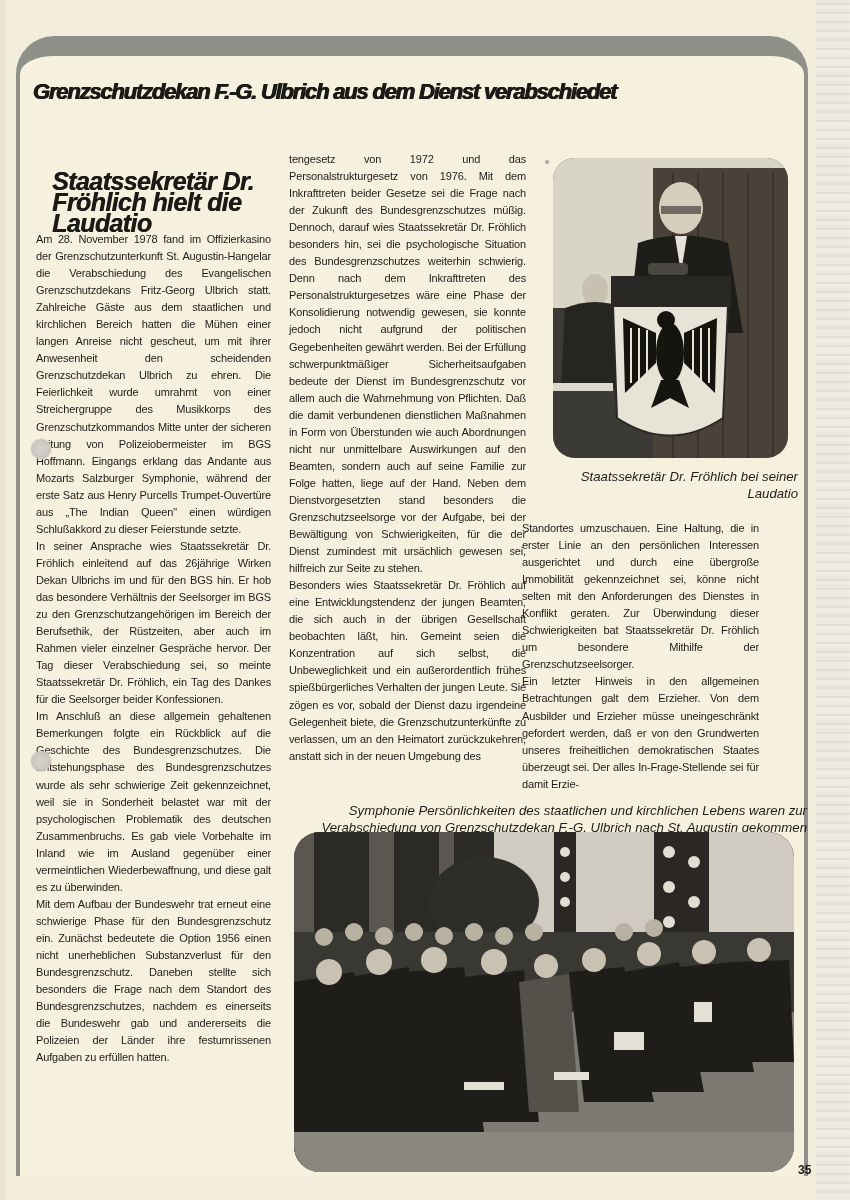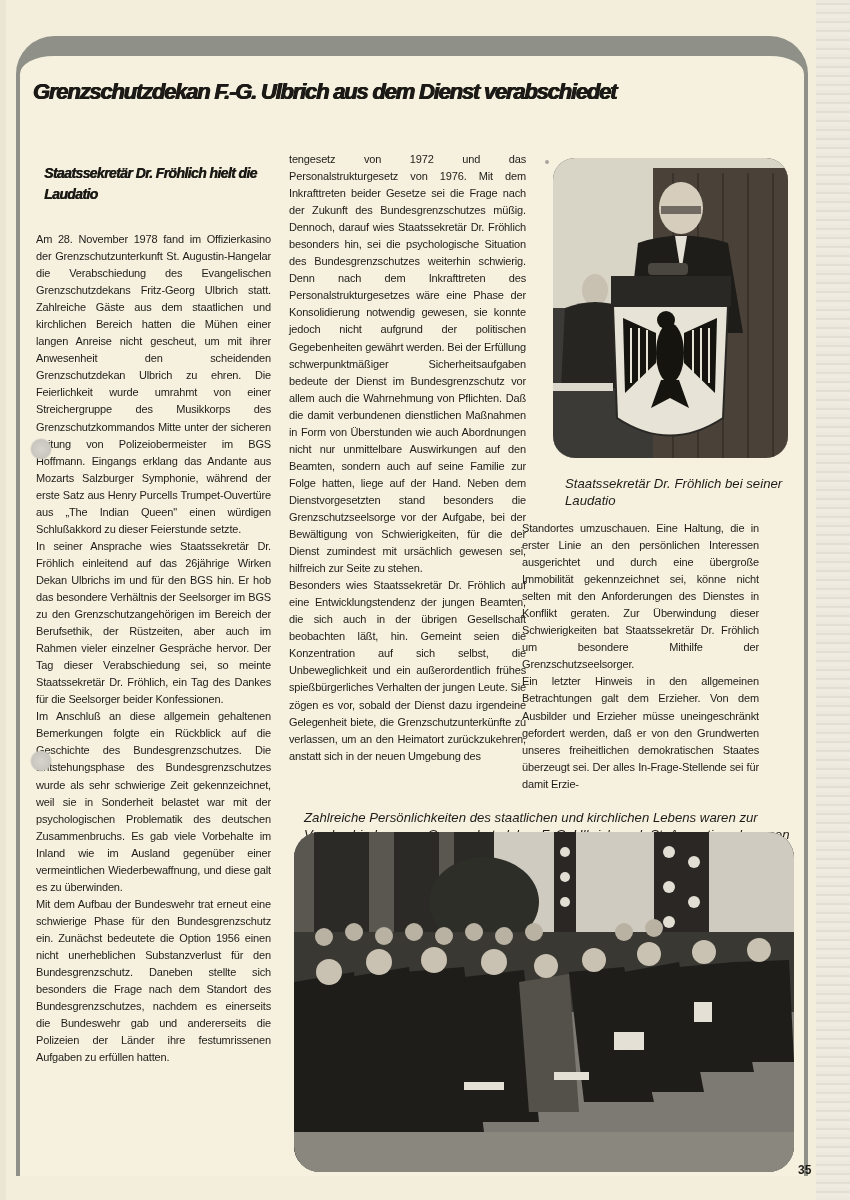--- a/index.html
+++ b/index.html
@@ -34,23 +34,23 @@
     font-weight: bold; font-style: italic;
     font-size: 22px; line-height: 34px;
     letter-spacing: -1.2px;
     color: #1b1a16;
     margin: 0;
     text-shadow: 0.6px 0 0 #1b1a16, -0.4px 0 0 #1b1a16;
   }
   .subhead {
     position: absolute; left: 36px; top: 155px; width: 240px;
     font-weight: bold; font-style: italic;
-    font-size: 14px; line-height: 21px; letter-spacing: -0.6px;
+    font-size: 25px; line-height: 21px; letter-spacing: -0.6px;
     color: #1b1a16;
-    margin: 8px;
+    margin: 16px;
     text-shadow: 0.5px 0 0 #1b1a16;
   }
   .col {
     position: absolute;
     font-size: 11px; line-height: 17.05px;
     text-align: justify;
     color: #1e1c18;
     letter-spacing: -0.15px;
   }
   .col p { margin: 0; }
@@ -58,21 +58,22 @@
   .col-2 { left: 289px; top: 151px; width: 237px; }
   .col-3 { left: 522px; top: 520px; width: 237px; }
   .photo {
     position: absolute; overflow: hidden; border-radius: 22px;
     background: #3a3a36;
   }
   .photo-1 { left: 553px; top: 158px; width: 235px; height: 300px; border-radius: 22px; }
   .photo-2 { left: 294px; top: 832px; width: 500px; height: 340px; border-radius: 26px; }
   .caption {
     position: absolute; font-style: italic; font-size: 13.2px; line-height: 17px; color: #1e1c18;
-    margin: 12px;
+    margin: 5px;
+    text-align: right;
   }
   .caption-1 { left: 553px; top: 463px; width: 240px; }
   .caption-2 { left: 292px; top: 797px; width: 510px; }
   .page-number {
     position: absolute; left: 798px; top: 1163px;
     font-weight: bold; font-size: 12px; color: #1e1c18;
   }
   .scan-mark {
     position: absolute; width: 22px; height: 22px; border-radius: 50%;
     background: radial-gradient(circle, #d7d4cd 0%, #c9c6bf 60%, rgba(0,0,0,0) 72%);
@@ -144,21 +145,21 @@
     </g>
   </svg>
 </div>
 <p class="caption caption-1">Staatssekretär Dr. Fröhlich bei seiner Laudatio</p>
 
 <div class="col col-3">
   <p>Standortes umzuschauen. Eine Haltung, die in erster Linie an den persönlichen Interessen ausgerichtet und durch eine übergroße Immobilität gekennzeichnet sei, könne nicht selten mit den Anforderungen des Dienstes in Konflikt geraten. Zur Überwindung dieser Schwierigkeiten bat Staatssekretär Dr. Fröhlich um besondere Mithilfe der Grenzschutzseelsorger.</p>
   <p>Ein letzter Hinweis in den allgemeinen Betrachtungen galt dem Erzieher. Von dem Ausbilder und Erzieher müsse uneingeschränkt gefordert werden, daß er von den Grundwerten unseres freiheitlichen demokratischen Staates überzeugt sei. Der alles In-Frage-Stellende sei für damit Erzie-</p>
 </div>
 
-<p class="caption caption-2">Zahlreiche Persönlichkeiten des staatlichen und kirchlichen Lebens waren zur Verabschiedung von Grenzschutzdekan F.-G. Ulbrich nach St. Augustin gekommen</p>
+<p class="caption caption-2">Symphonie Persönlichkeiten des staatlichen und kirchlichen Lebens waren zur Verabschiedung von Grenzschutzdekan F.-G. Ulbrich nach St. Augustin gekommen</p>
 
 <div class="photo photo-2">
   <svg width="500" height="340" viewBox="0 0 500 340">
     <rect x="0" y="0" width="500" height="340" fill="#7d7a73"></rect>
     <rect x="0" y="0" width="500" height="150" fill="#5a5750"></rect>
     <rect x="20" y="0" width="55" height="110" fill="#2b2a26"></rect>
     <rect x="100" y="0" width="45" height="110" fill="#2b2a26"></rect>
     <rect x="160" y="0" width="40" height="60" fill="#2b2a26"></rect>
     <rect x="200" y="0" width="300" height="140" fill="#cfcbc1"></rect>
     <rect x="260" y="0" width="22" height="120" fill="#2a2724"></rect>

